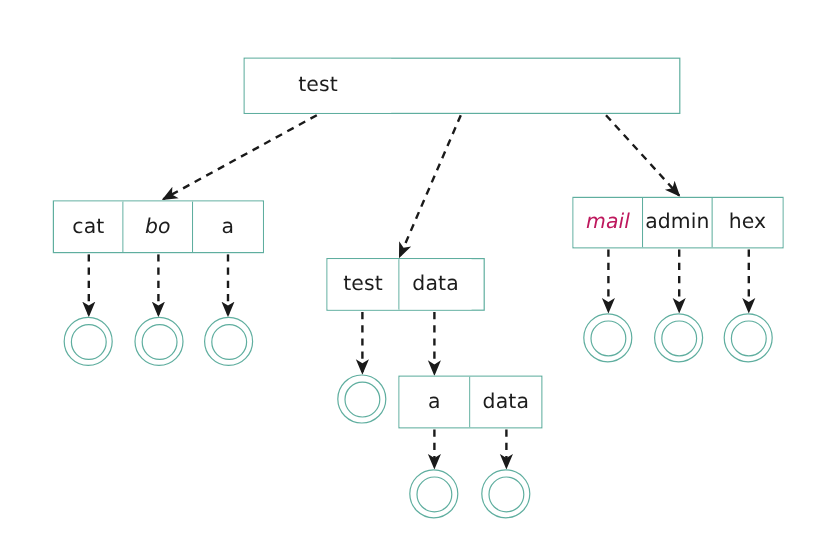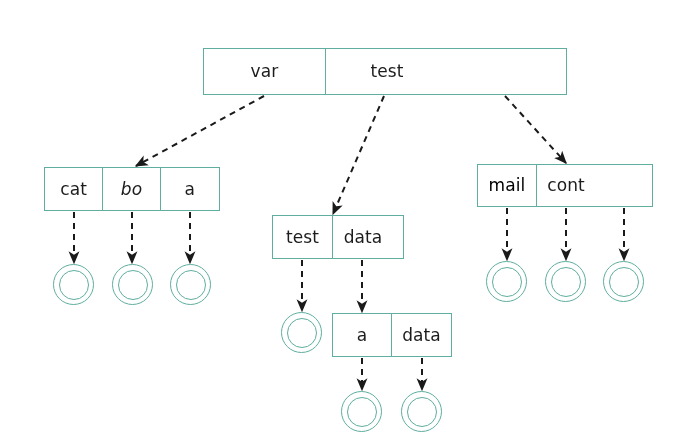--- a/index.html
+++ b/index.html
@@ -91,39 +91,39 @@
         <line x1="362" y1="358" x2="362" y2="390" stroke="#1a1a1a" stroke-width="2" stroke-dasharray="6 5" marker-end="url(#arrowhead)"></line>
         <line x1="422" y1="358" x2="422" y2="390" stroke="#1a1a1a" stroke-width="2" stroke-dasharray="6 5" marker-end="url(#arrowhead)"></line>
         <line x1="507" y1="208" x2="507" y2="260" stroke="#1a1a1a" stroke-width="2" stroke-dasharray="6 5" marker-end="url(#arrowhead)"></line>
         <line x1="566" y1="208" x2="566" y2="260" stroke="#1a1a1a" stroke-width="2" stroke-dasharray="6 5" marker-end="url(#arrowhead)"></line>
         <line x1="624" y1="208" x2="624" y2="260" stroke="#1a1a1a" stroke-width="2" stroke-dasharray="6 5" marker-end="url(#arrowhead)"></line>
       </g>
   </svg>
 
   <div id="nodes-group">
       <div class="node-table" style="left: 203px; top: 48px; width: 364px; height: 47px; border-color: rgb(95, 174, 159);">
-        <div class="node-cell" style="width: 122px; border-right-color: rgb(95, 174, 159); color: rgb(28, 28, 28);">var</div>
         <div class="node-cell" style="width: 122px; border-right-color: rgb(95, 174, 159); color: rgb(28, 28, 28);">test</div>
       </div>
       <div class="node-table" style="left: 44px; top: 167px; width: 176px; height: 44px; border-color: rgb(95, 174, 159); justify-content: center;">
         <div class="node-cell" style="width: 59px; border-right-color: rgb(95, 174, 159); color: rgb(28, 28, 28);">cat</div>
         <div class="node-cell" style="width: 58px; border-right-color: rgb(95, 174, 159); color: rgb(28, 28, 28); font-style: italic;">bo</div>
         <div class="node-cell" style="width: 59px; border-right-color: rgb(95, 174, 159); color: rgb(28, 28, 28);">a</div>
       </div>
       <div class="node-table" style="left: 272px; top: 215px; width: 132px; height: 44px; border-color: rgb(95, 174, 159);">
         <div class="node-cell" style="width: 60px; border-right-color: rgb(95, 174, 159); color: rgb(28, 28, 28);">test</div>
         <div class="node-cell" style="width: 60px; border-right-color: rgb(95, 174, 159); color: rgb(28, 28, 28);">data</div>
       </div>
       <div class="node-table" style="left: 332px; top: 313px; width: 120px; height: 44px; border-color: rgb(95, 174, 159);">
         <div class="node-cell" style="width: 60px; border-right-color: rgb(95, 174, 159); color: rgb(28, 28, 28);">a</div>
         <div class="node-cell" style="width: 60px; border-right-color: rgb(95, 174, 159); color: rgb(28, 28, 28);">data</div>
       </div>
       <div class="node-table" style="left: 477px; top: 164px; width: 176px; height: 43px; border-color: rgb(95, 174, 159);">
-        <div class="node-cell" style="width: 59px; border-right-color: rgb(95, 174, 159); color: #000000;">mail</div>
-        <div class="node-cell" style="width: 58px; border-right-color: rgb(95, 174, 159); color: rgb(28, 28, 28);">cont</div>
+        <div class="node-cell" style="width: 59px; border-right-color: rgb(95, 174, 159); color: #be185d; font-style: italic;">mail</div>
+        <div class="node-cell" style="width: 58px; border-right-color: rgb(95, 174, 159); color: rgb(28, 28, 28);">admin</div>
+        <div class="node-cell" style="width: 59px; border-right-color: rgb(95, 174, 159); color: rgb(28, 28, 28);">hex</div>
       </div>
     </div>
   <div id="null-group">
       <div class="null-node" style="left: 53px; top: 264px; width: 41px; height: 41px; border-color: rgb(95, 174, 159);"></div>
       <div class="null-node" style="left: 112px; top: 264px; width: 41px; height: 41px; border-color: rgb(95, 174, 159);"></div>
       <div class="null-node" style="left: 170px; top: 264px; width: 41px; height: 41px; border-color: rgb(95, 174, 159);"></div>
       <div class="null-node" style="left: 281px; top: 312px; width: 41px; height: 41px; border-color: rgb(95, 174, 159);"></div>
       <div class="null-node" style="left: 341px; top: 391px; width: 41px; height: 41px; border-color: rgb(95, 174, 159);"></div>
       <div class="null-node" style="left: 401px; top: 391px; width: 41px; height: 41px; border-color: rgb(95, 174, 159);"></div>
       <div class="null-node" style="left: 486px; top: 261px; width: 41px; height: 41px; border-color: rgb(95, 174, 159);"></div>

